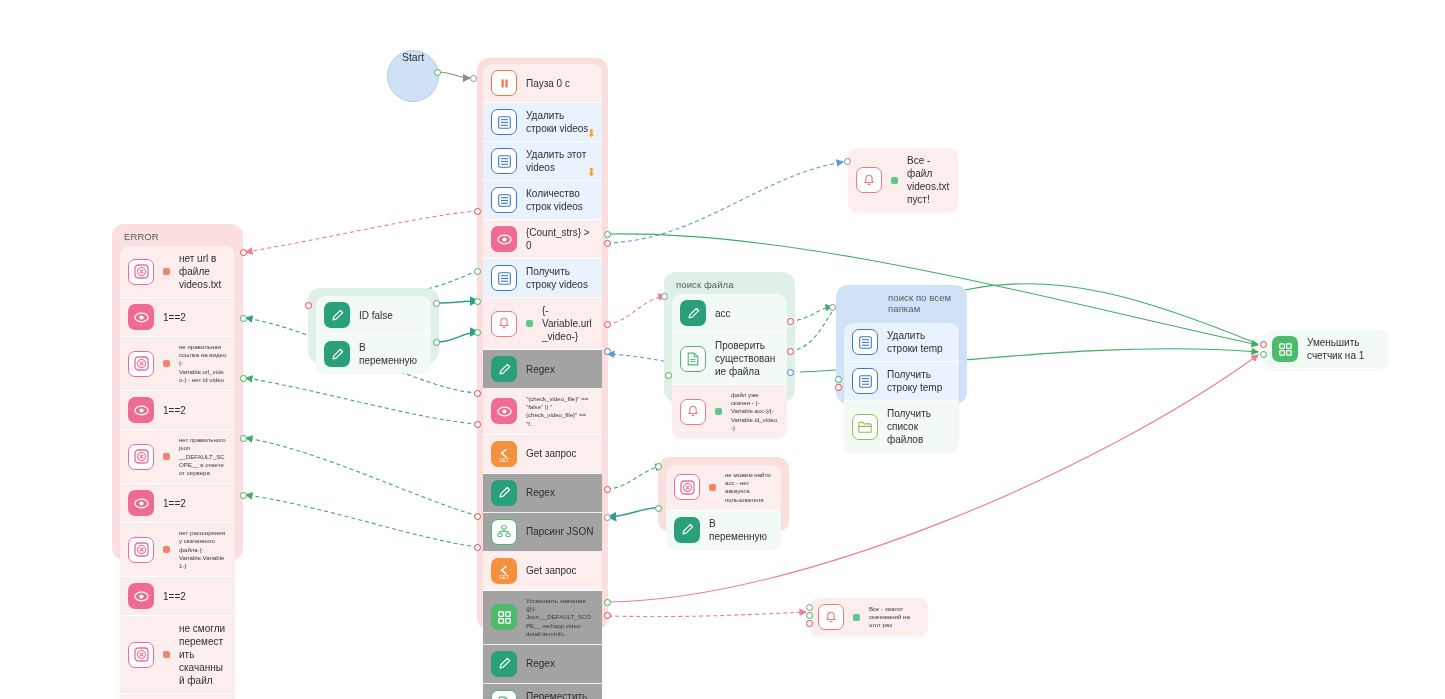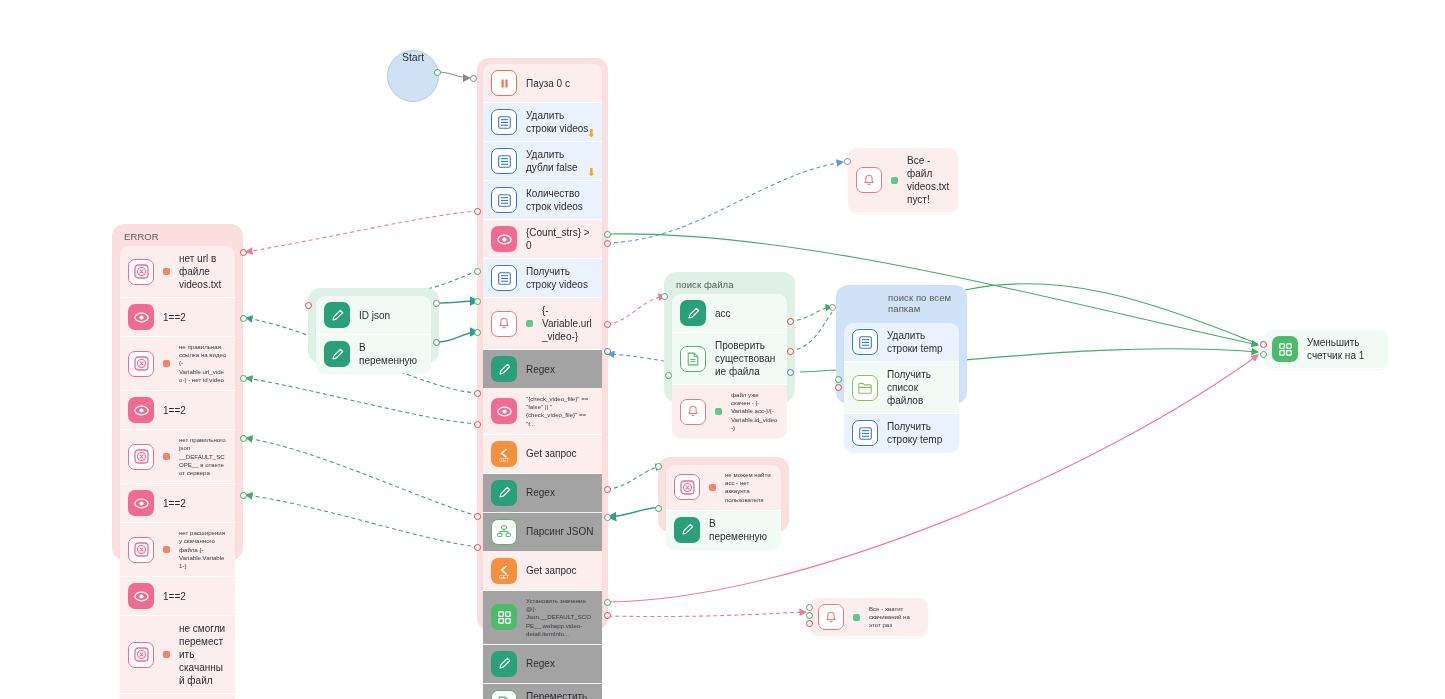--- a/index.html
+++ b/index.html
@@ -326,21 +326,21 @@
           </div>
           <div class="row row-blue">
             <span class="ico ico-list">
               <svg width="13" height="13" viewBox="0 0 13 13">
                 <rect x="0.7" y="0.7" width="11.6" height="11.6" rx="1.6" fill="none" stroke="#3a78c9" stroke-width="1.1"></rect>
                 <rect x="3" y="3.1" width="7" height="1.1" fill="#3a78c9"></rect>
                 <rect x="3" y="5.9" width="7" height="1.1" fill="#3a78c9"></rect>
                 <rect x="3" y="8.7" width="7" height="1.1" fill="#3a78c9"></rect>
               </svg>
             </span>
-            <span class="label">Удалить дубли false</span>
+            <span class="label">Удалить этот videos</span>
             <span class="arrow-down">⬇</span>
           </div>
           <div class="row row-blue">
             <span class="ico ico-list">
               <svg width="13" height="13" viewBox="0 0 13 13">
                 <rect x="0.7" y="0.7" width="11.6" height="11.6" rx="1.6" fill="none" stroke="#3a78c9" stroke-width="1.1"></rect>
                 <rect x="3" y="3.1" width="7" height="1.1" fill="#3a78c9"></rect>
                 <rect x="3" y="5.9" width="7" height="1.1" fill="#3a78c9"></rect>
                 <rect x="3" y="8.7" width="7" height="1.1" fill="#3a78c9"></rect>
               </svg>
@@ -466,21 +466,21 @@
 
   <div class="group grp-green" id="idvideo-group" style="left:308px; top:288px; width:131px; height:75px;">
     <div class="card" style="left:8px; top:8px; width:115px;">
       <div id="idvideo-rows">
           <div class="row row-lgreen">
             <span class="ico ico-pen">
               <svg width="13" height="13" viewBox="0 0 13 13">
                 <path d="M9.4 1.3l2.3 2.3-6.6 6.6-3 .7.7-3z" fill="none" stroke="#fff" stroke-width="1.2" stroke-linejoin="round"></path>
               </svg>
             </span>
-            <span class="label">ID json</span>
+            <span class="label">ID false</span>
           </div>
           <div class="row row-lgreen">
             <span class="ico ico-pen">
               <svg width="13" height="13" viewBox="0 0 13 13">
                 <path d="M9.4 1.3l2.3 2.3-6.6 6.6-3 .7.7-3z" fill="none" stroke="#fff" stroke-width="1.2" stroke-linejoin="round"></path>
               </svg>
             </span>
             <span class="label">В переменную</span>
           </div>
         </div>
@@ -531,39 +531,39 @@
             <span class="ico ico-list">
               <svg width="13" height="13" viewBox="0 0 13 13">
                 <rect x="0.7" y="0.7" width="11.6" height="11.6" rx="1.6" fill="none" stroke="#3a78c9" stroke-width="1.1"></rect>
                 <rect x="3" y="3.1" width="7" height="1.1" fill="#3a78c9"></rect>
                 <rect x="3" y="5.9" width="7" height="1.1" fill="#3a78c9"></rect>
                 <rect x="3" y="8.7" width="7" height="1.1" fill="#3a78c9"></rect>
               </svg>
             </span>
             <span class="label">Удалить строки temp</span>
           </div>
+          <div class="row row-blue">
+            <span class="ico ico-list">
+              <svg width="13" height="13" viewBox="0 0 13 13">
+                <rect x="0.7" y="0.7" width="11.6" height="11.6" rx="1.6" fill="none" stroke="#3a78c9" stroke-width="1.1"></rect>
+                <rect x="3" y="3.1" width="7" height="1.1" fill="#3a78c9"></rect>
+                <rect x="3" y="5.9" width="7" height="1.1" fill="#3a78c9"></rect>
+                <rect x="3" y="8.7" width="7" height="1.1" fill="#3a78c9"></rect>
+              </svg>
+            </span>
+            <span class="label">Получить строку temp</span>
+          </div>
           <div class="row row-lgreen">
             <span class="ico ico-folder">
               <svg width="14" height="12" viewBox="0 0 14 12">
                 <path d="M0.8 2.4a1 1 0 0 1 1-1h3.2l1.2 1.5h6a1 1 0 0 1 1 1v6.3a1 1 0 0 1-1 1H1.8a1 1 0 0 1-1-1z" fill="none" stroke="#8cc152" stroke-width="1.1" stroke-linejoin="round"></path>
                 <path d="M0.9 5.4h12.4" stroke="#8cc152" stroke-width="1.1"></path>
               </svg>
             </span>
             <span class="label">Получить список файлов</span>
-          </div>
-          <div class="row row-blue">
-            <span class="ico ico-list">
-              <svg width="13" height="13" viewBox="0 0 13 13">
-                <rect x="0.7" y="0.7" width="11.6" height="11.6" rx="1.6" fill="none" stroke="#3a78c9" stroke-width="1.1"></rect>
-                <rect x="3" y="3.1" width="7" height="1.1" fill="#3a78c9"></rect>
-                <rect x="3" y="5.9" width="7" height="1.1" fill="#3a78c9"></rect>
-                <rect x="3" y="8.7" width="7" height="1.1" fill="#3a78c9"></rect>
-              </svg>
-            </span>
-            <span class="label">Получить строку temp</span>
           </div>
         </div>
     </div>
   </div>
 
   <div class="group grp-pink" id="noacc-group" style="left:658px; top:457px; width:131px; height:75px;">
     <div class="card" style="left:8px; top:8px; width:115px;">
       <div id="noacc-rows">
           <div class="row row-pink">
             <span class="ico ico-err">

